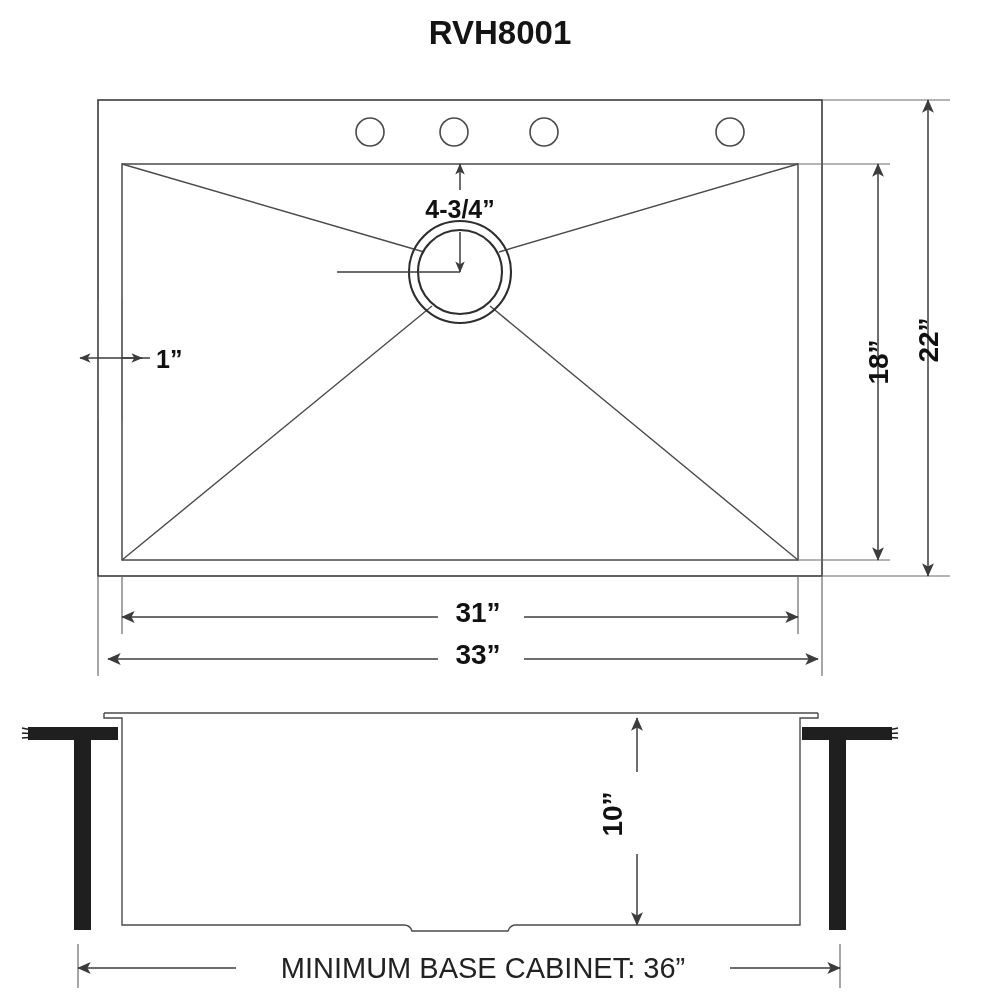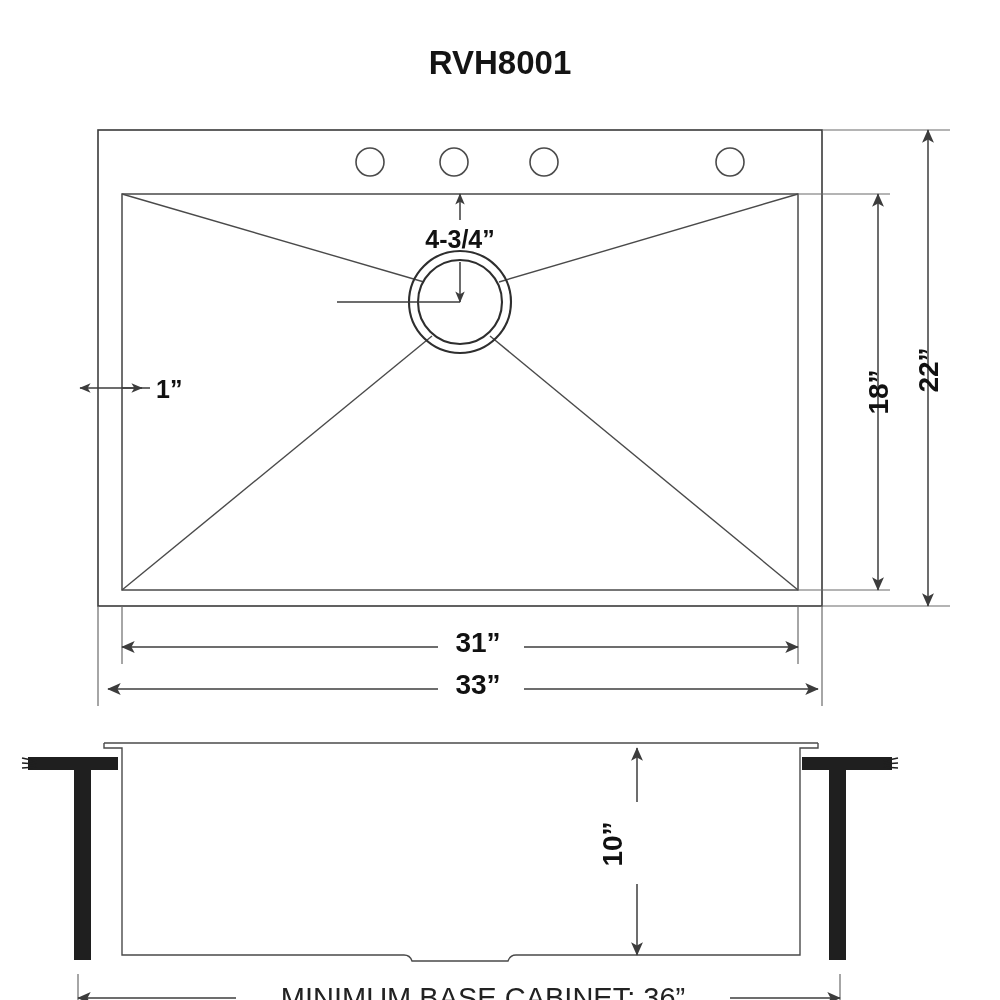--- a/index.html
+++ b/index.html
@@ -11,21 +11,20 @@
     width: 1000px;
     height: 1000px;
     font-family: "Liberation Sans", sans-serif;
     color: #1a1a1a;
     overflow: hidden;
   }
   #drawing-root {
     position: relative;
     width: 1000px;
     height: 924px;
-    margin-top: 30px;
   }
   svg#tech-drawing {
     display: block;
     width: 1000px;
     height: 1000px;
   }
   .outline { fill: none; stroke: #3a3a3a; stroke-width: 1.6; }
   .outline-thin { fill: none; stroke: #4a4a4a; stroke-width: 1.4; }
   .basin { fill: none; stroke: #4a4a4a; stroke-width: 1.5; }
   .vane { fill: none; stroke: #4a4a4a; stroke-width: 1.4; }

